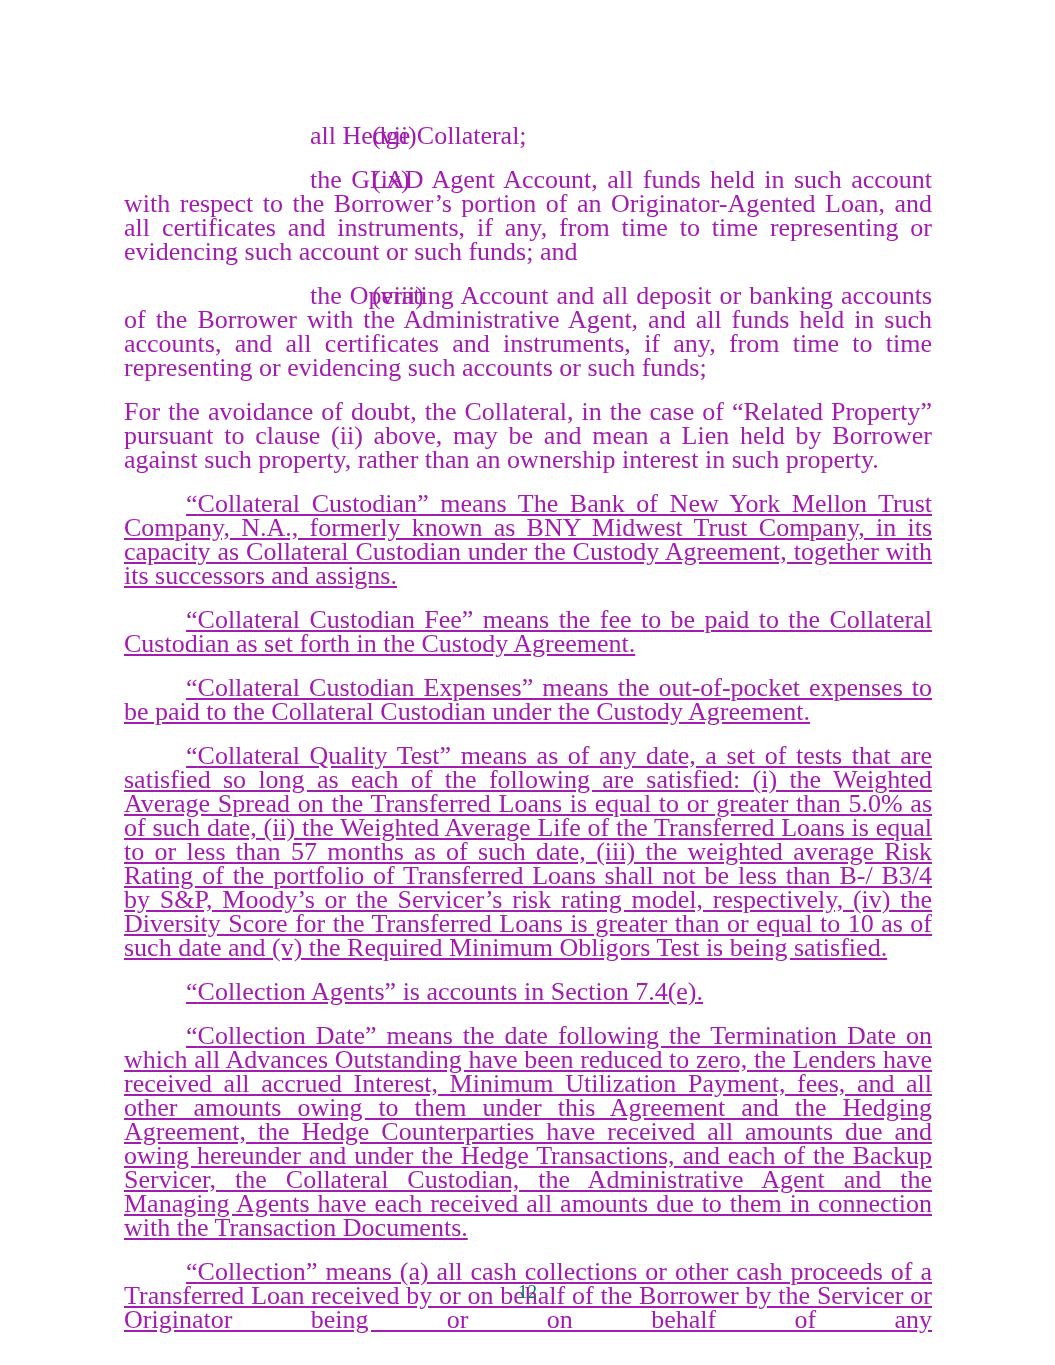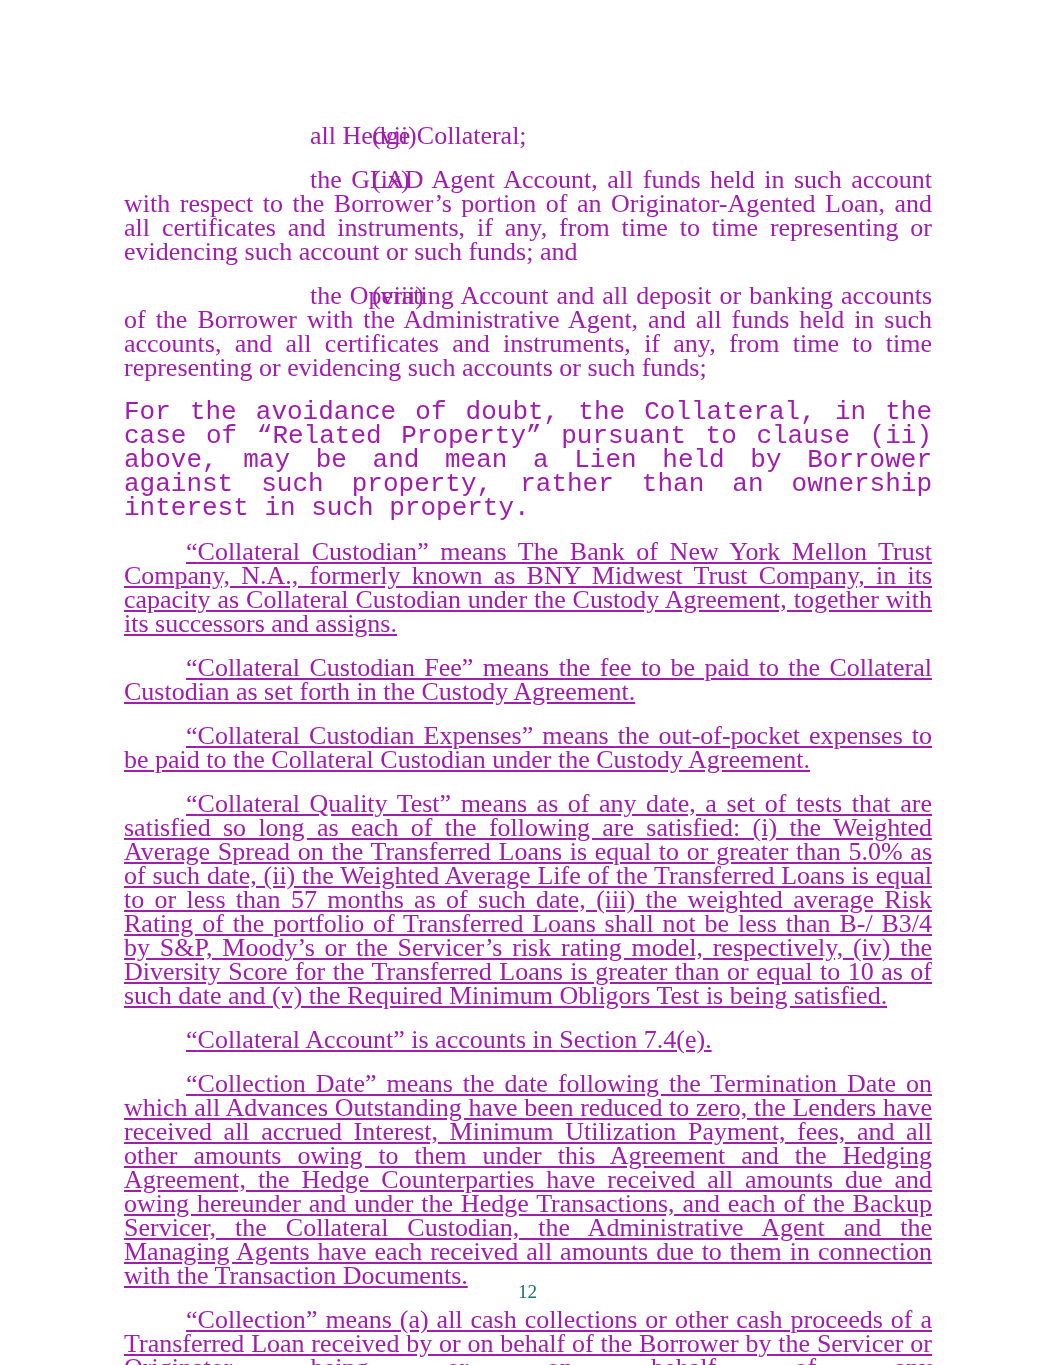--- a/index.html
+++ b/index.html
@@ -7,21 +7,21 @@
   .page {
     position: absolute; left: 124px; top: 124px; width: 808px;
     font-family: "Liberation Serif", serif; font-size: 26px; line-height: 24px;
     color: #a21caf;
   }
   .para { margin: 0 0 20px 0; text-align: justify; text-align-last: left; }
   .item { display: block; }
   .item .label { display: inline-block; width: 62px; }
   .item.first { text-indent: 124px; }
   .def { text-indent: 62px; text-decoration: underline; }
-  .noindent { text-indent: 0; font-family: Liberation Mono, monospace; }
+  .noindent { text-indent: 0; }
   u { text-decoration: underline; text-underline-offset: 2px; }
   .footer {
     position: absolute; left: 0; width: 1055px; top: 1280px; text-align: center;
     font-family: "Liberation Serif", serif; font-size: 19.2px; line-height: 24px; color: #0f766e;
   }
 </style>
 </head>
 <body>
 
 <div class="page">
@@ -36,21 +36,21 @@
   <p class="para noindent">For the avoidance of doubt, the Collateral, in the case of “Related Property” pursuant to clause (ii) above, may be and mean a Lien held by Borrower against such property, rather than an ownership interest in such property.</p>
 
   <p class="para def"><span>“</span><u>Collateral Custodian</u><span>” means The Bank of New York Mellon Trust Company, N.A., formerly known as BNY Midwest Trust Company, in its capacity as Collateral Custodian under the Custody Agreement, together with its successors and assigns.</span></p>
 
   <p class="para def"><span>“</span><u>Collateral Custodian Fee</u><span>” means the fee to be paid to the Collateral Custodian as set forth in the Custody Agreement.</span></p>
 
   <p class="para def"><span>“</span><u>Collateral Custodian Expenses</u><span>” means the out-of-pocket expenses to be paid to the Collateral Custodian under the Custody Agreement.</span></p>
 
   <p class="para def"><span>“</span><u>Collateral Quality Test</u><span>” means as of any date, a set of tests that are satisfied so long as each of the following are satisfied:  (i) the Weighted Average Spread on the Transferred Loans is equal to or greater than 5.0% as of such date, (ii) the Weighted Average Life of the Transferred Loans is equal to or less than 57 months as of such date, (iii) the weighted average Risk Rating of the portfolio of Transferred Loans shall not be less than B-/ B3/4 by S&amp;P, Moody’s or the Servicer’s risk rating model, respectively, (iv) the Diversity Score for the Transferred Loans is greater than or equal to 10 as of such date and (v) the Required Minimum Obligors Test is being satisfied.</span></p>
 
-  <p class="para def"><span>“</span><u>Collateral Account</u><span>” is accounts in </span><u>Section 7.4(e)</u><span>.</span></p>
+  <p class="para def"><span>“</span><u>Collection Agents</u><span>” is accounts in </span><u>Section 7.4(e)</u><span>.</span></p>
 
   <p class="para def"><span>“</span><u>Collection Date</u><span>” means the date following the Termination Date on which all Advances Outstanding have been reduced to zero, the Lenders have received all accrued Interest, Minimum Utilization Payment, fees, and all other amounts owing to them under this Agreement and the Hedging Agreement, the Hedge Counterparties have received all amounts due and owing hereunder and under the Hedge Transactions, and each of the Backup Servicer, the Collateral Custodian, the Administrative Agent and the Managing Agents have each received all amounts due to them in connection with the Transaction Documents.</span></p>
 
   <p class="para def" style="text-align-last: justify;"><span>“</span><u>Collection</u><span>” means (a) all cash collections or other cash proceeds of a Transferred Loan received by or on behalf of the Borrower by the Servicer or Originator being or on behalf of any</span></p>
 
 </div>
 
 <div class="footer">12</div>
 
 </body></html>

